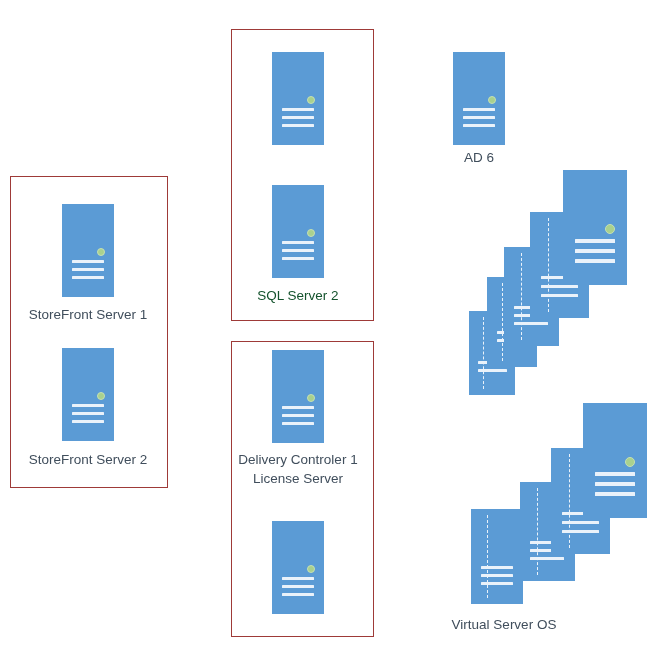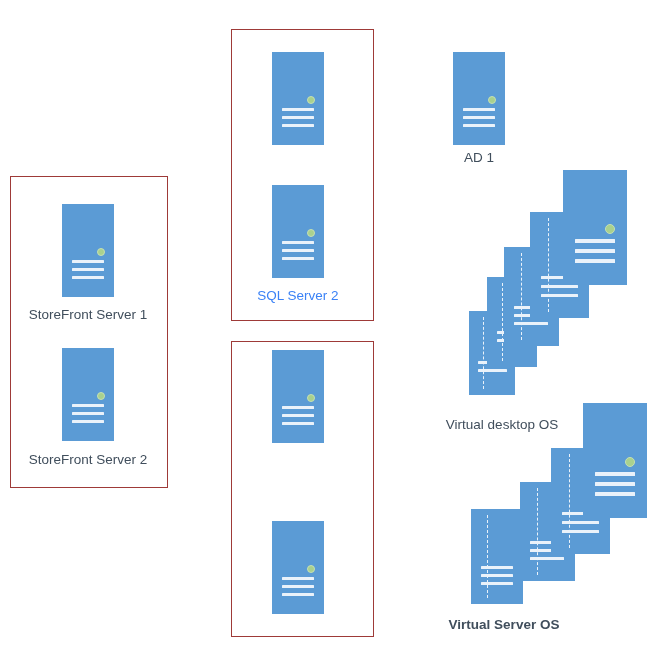--- a/index.html
+++ b/index.html
@@ -135,52 +135,54 @@
     <div class="node" style="left: 272px; top: 185px; width: 52px; height: 93px;">
       <div class="server-icon" style="width: 52px; height: 93px; background: rgb(91, 155, 213);">
         <div class="led" style="width: 8px; height: 8px; right: 9px; top: 44px; background: rgb(169, 209, 142);"></div>
         <div class="bars" style="left: 10px; width: 32px; top: 56px; height: 19px;">
           <i style="height: 3px; background: rgb(234, 242, 250);"></i>
           <i style="height: 3px; background: rgb(234, 242, 250);"></i>
           <i style="height: 3px; background: rgb(234, 242, 250);"></i>
         </div>
       </div>
     </div>
-    <div class="caption" style="left: 198px; top: 286px; width: 200px; color: #3b82f6;">SQL Server 2</div>
+    <div class="caption" style="left: 198px; top: 286px; width: 200px; color: #14532d;">SQL Server 2</div>
     <div class="node" style="left: 272px; top: 350px; width: 52px; height: 93px;">
       <div class="server-icon" style="width: 52px; height: 93px; background: rgb(91, 155, 213);">
         <div class="led" style="width: 8px; height: 8px; right: 9px; top: 44px; background: rgb(169, 209, 142);"></div>
         <div class="bars" style="left: 10px; width: 32px; top: 56px; height: 19px;">
           <i style="height: 3px; background: rgb(234, 242, 250);"></i>
           <i style="height: 3px; background: rgb(234, 242, 250);"></i>
           <i style="height: 3px; background: rgb(234, 242, 250);"></i>
         </div>
       </div>
     </div>
+    <div class="caption" style="left: 198px; top: 450px; width: 200px; color: rgb(64, 78, 92);">Delivery Controler 1
+License Server</div>
     <div class="node" style="left: 272px; top: 521px; width: 52px; height: 93px;">
       <div class="server-icon" style="width: 52px; height: 93px; background: rgb(91, 155, 213);">
         <div class="led" style="width: 8px; height: 8px; right: 9px; top: 44px; background: rgb(169, 209, 142);"></div>
         <div class="bars" style="left: 10px; width: 32px; top: 56px; height: 19px;">
           <i style="height: 3px; background: rgb(234, 242, 250);"></i>
           <i style="height: 3px; background: rgb(234, 242, 250);"></i>
           <i style="height: 3px; background: rgb(234, 242, 250);"></i>
         </div>
       </div>
     </div>
     <div class="node" style="left: 453px; top: 52px; width: 52px; height: 93px;">
       <div class="server-icon" style="width: 52px; height: 93px; background: rgb(91, 155, 213);">
         <div class="led" style="width: 8px; height: 8px; right: 9px; top: 44px; background: rgb(169, 209, 142);"></div>
         <div class="bars" style="left: 10px; width: 32px; top: 56px; height: 19px;">
           <i style="height: 3px; background: rgb(234, 242, 250);"></i>
           <i style="height: 3px; background: rgb(234, 242, 250);"></i>
           <i style="height: 3px; background: rgb(234, 242, 250);"></i>
         </div>
       </div>
     </div>
-    <div class="caption" style="left: 379px; top: 148px; width: 200px; color: rgb(64, 78, 92);">AD 1</div>
+    <div class="caption" style="left: 379px; top: 148px; width: 200px; color: rgb(64, 78, 92);">AD 6</div>
     <div class="stack" style="left: 0px; top: 0px; width: 666px; height: 672px;">
       <div class="card" style="left: 563px; top: 170px; width: 64px; height: 115px; z-index: 20; background: rgb(91, 155, 213);">
         <div class="server-icon" style="width: 64px; height: 115px; background: rgb(91, 155, 213); position: absolute; left: 0px; top: 0px;">
           <div class="led" style="width: 10px; height: 10px; right: 12px; top: 54px; background: rgb(169, 209, 142);"></div>
           <div class="bars" style="left: 12px; width: 40px; top: 69px; height: 24px;">
             <i style="height: 4px; background: rgb(234, 242, 250);"></i>
             <i style="height: 4px; background: rgb(234, 242, 250);"></i>
             <i style="height: 4px; background: rgb(234, 242, 250);"></i>
           </div>
         </div>
@@ -217,21 +219,20 @@
       <div class="card" style="left: 469px; top: 311px; width: 46px; height: 84px; z-index: 16; background: rgb(91, 155, 213);">
         <div class="server-icon" style="width: 46px; height: 84px; background: rgb(91, 155, 213); position: absolute; left: 0px; top: 0px;">
           <div class="vrule" style="left: 14px;"></div>
           <div class="bars" style="left: 9px; width: 29px; top: 50px; height: 11px;">
             <i style="height: 3px; background: rgb(234, 242, 250);"></i>
             <i style="height: 3px; background: rgb(234, 242, 250);"></i>
           </div>
         </div>
       </div>
     </div>
-    <div class="caption" style="left: 402px; top: 415px; width: 200px; color: rgb(64, 78, 92);">Virtual desktop OS</div>
     <div class="stack" style="left: 0px; top: 0px; width: 666px; height: 672px;">
       <div class="card" style="left: 583px; top: 403px; width: 64px; height: 115px; z-index: 20; background: rgb(91, 155, 213);">
         <div class="server-icon" style="width: 64px; height: 115px; background: rgb(91, 155, 213); position: absolute; left: 0px; top: 0px;">
           <div class="led" style="width: 10px; height: 10px; right: 12px; top: 54px; background: rgb(169, 209, 142);"></div>
           <div class="bars" style="left: 12px; width: 40px; top: 69px; height: 24px;">
             <i style="height: 4px; background: rgb(234, 242, 250);"></i>
             <i style="height: 4px; background: rgb(234, 242, 250);"></i>
             <i style="height: 4px; background: rgb(234, 242, 250);"></i>
           </div>
         </div>
@@ -261,14 +262,14 @@
         <div class="server-icon" style="width: 52px; height: 95px; background: rgb(91, 155, 213); position: absolute; left: 0px; top: 0px;">
           <div class="vrule" style="left: 16px;"></div>
           <div class="bars" style="left: 10px; width: 32px; top: 57px; height: 19px;">
             <i style="height: 3px; background: rgb(234, 242, 250);"></i>
             <i style="height: 3px; background: rgb(234, 242, 250);"></i>
             <i style="height: 3px; background: rgb(234, 242, 250);"></i>
           </div>
         </div>
       </div>
     </div>
-    <div class="caption" style="left: 404px; top: 615px; width: 200px; color: rgb(64, 78, 92); font-weight: bold;">Virtual Server OS</div>
+    <div class="caption" style="left: 404px; top: 615px; width: 200px; color: rgb(64, 78, 92);">Virtual Server OS</div>
   </div>
 
 </body></html>

